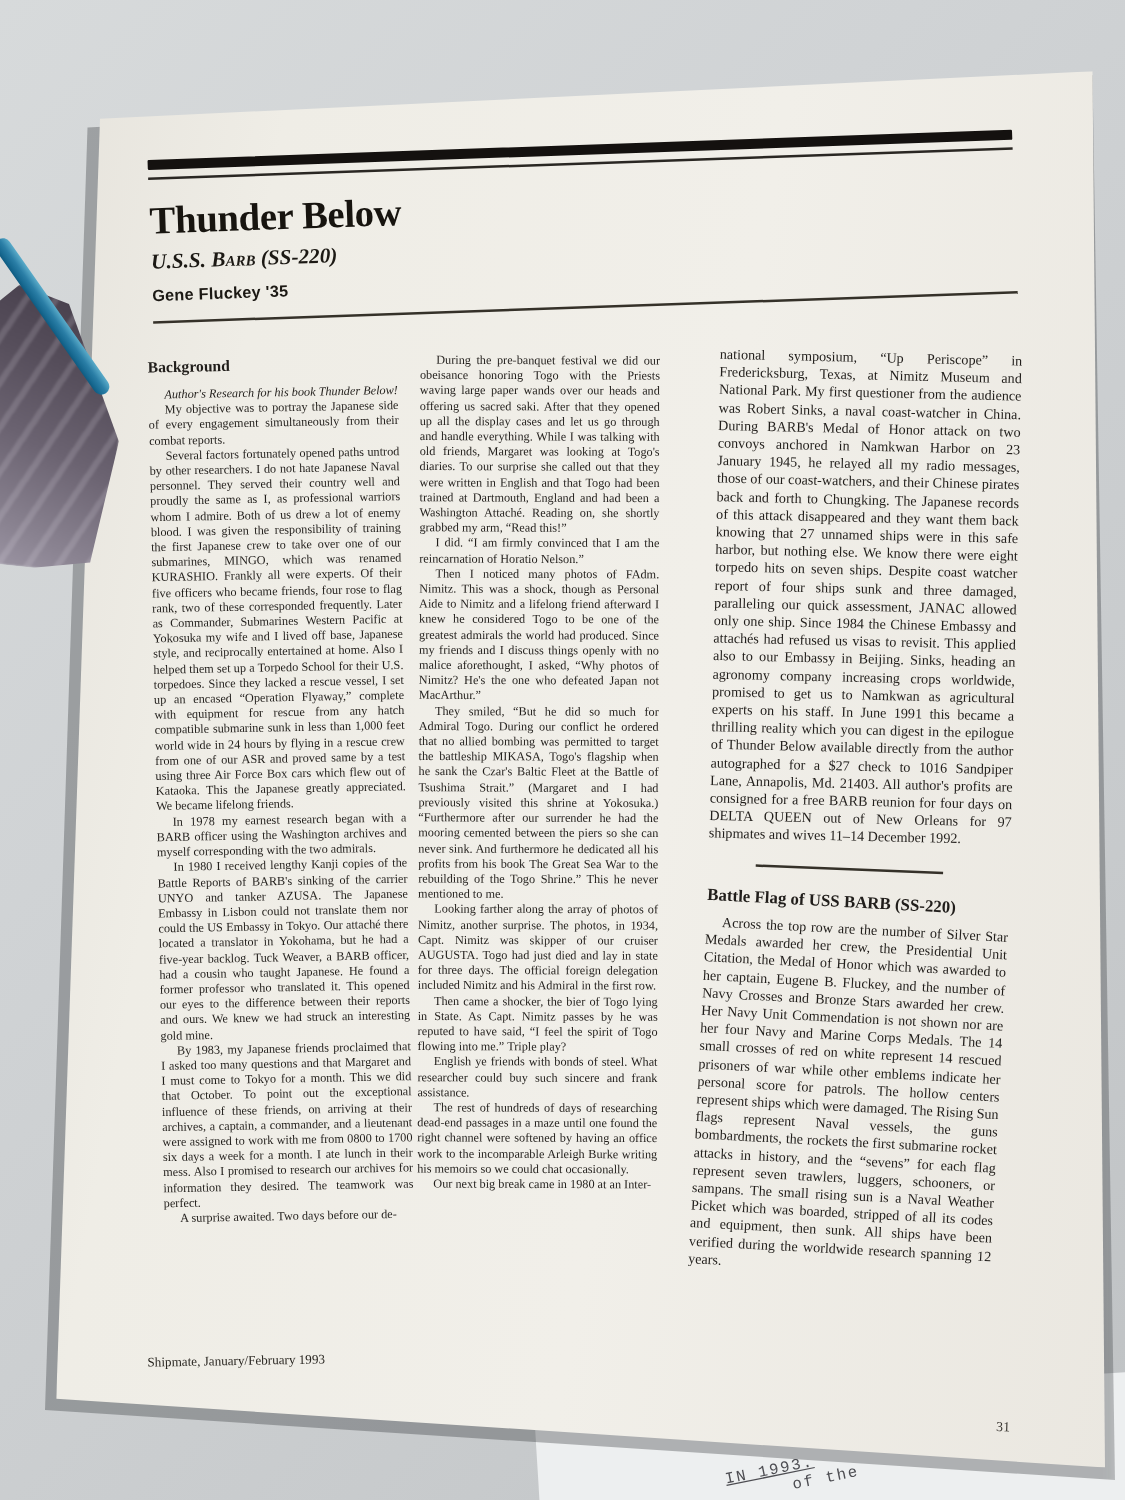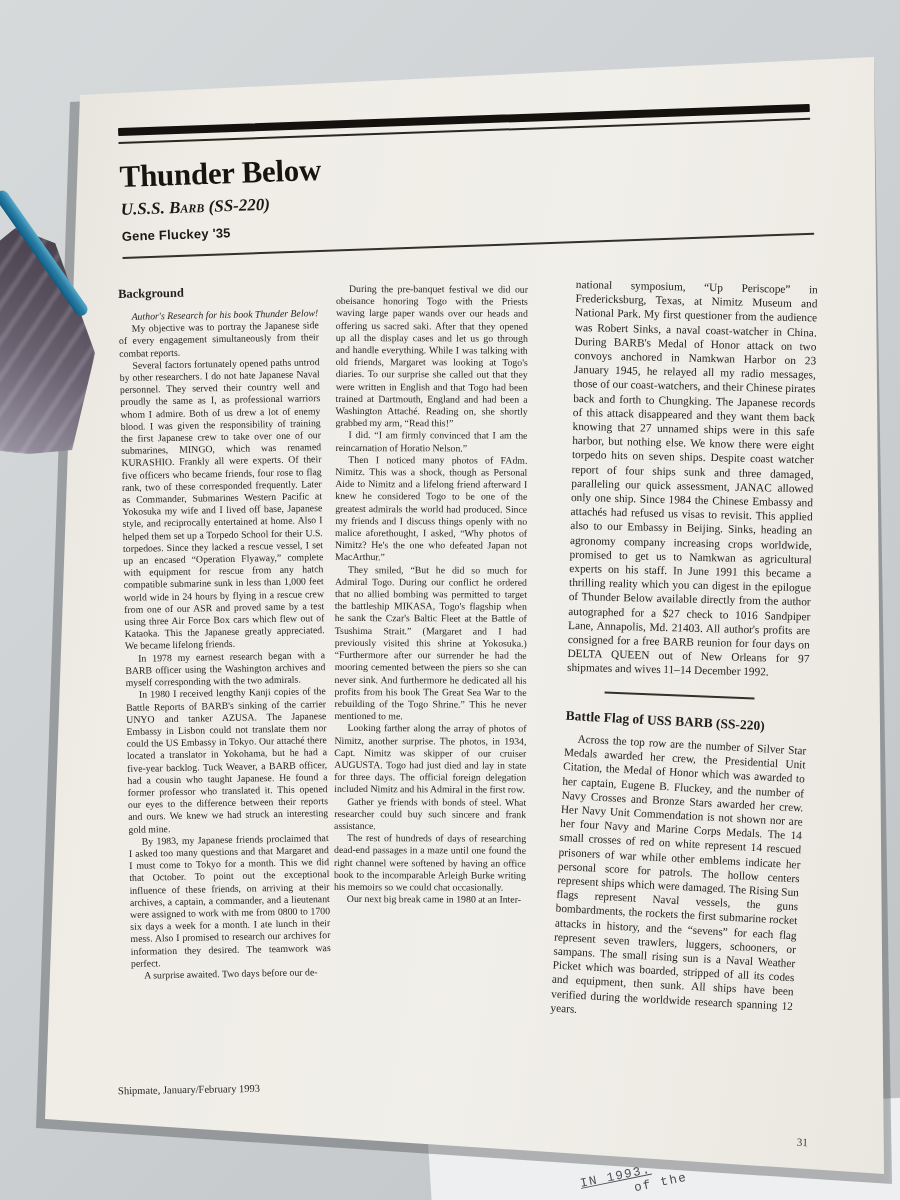--- a/index.html
+++ b/index.html
@@ -94,22 +94,23 @@
     <p>By 1983, my Japanese friends proclaimed that I asked too many questions and that Margaret and I must come to Tokyo for a month. This we did that October. To point out the exceptional influence of these friends, on arriving at their archives, a captain, a commander, and a lieutenant were assigned to work with me from 0800 to 1700 six days a week for a month. I ate lunch in their mess. Also I promised to research our archives for information they desired. The teamwork was perfect.</p>
     <p>A surprise awaited. Two days before our de-</p>
   </div>
 
   <div class="col col2">
     <p>During the pre-banquet festival we did our obeisance honoring Togo with the Priests waving large paper wands over our heads and offering us sacred saki. After that they opened up all the display cases and let us go through and handle everything. While I was talking with old friends, Margaret was looking at Togo's diaries. To our surprise she called out that they were written in English and that Togo had been trained at Dartmouth, England and had been a Washington Attaché. Reading on, she shortly grabbed my arm, “Read this!”</p>
     <p>I did. “I am firmly convinced that I am the reincarnation of Horatio Nelson.”</p>
     <p>Then I noticed many photos of FAdm. Nimitz. This was a shock, though as Personal Aide to Nimitz and a lifelong friend afterward I knew he considered Togo to be one of the greatest admirals the world had produced. Since my friends and I discuss things openly with no malice aforethought, I asked, “Why photos of Nimitz? He's the one who defeated Japan not MacArthur.”</p>
     <p>They smiled, “But he did so much for Admiral Togo. During our conflict he ordered that no allied bombing was permitted to target the battleship MIKASA, Togo's flagship when he sank the Czar's Baltic Fleet at the Battle of Tsushima Strait.” (Margaret and I had previously visited this shrine at Yokosuka.) “Furthermore after our surrender he had the mooring cemented between the piers so she can never sink. And furthermore he dedicated all his profits from his book The Great Sea War to the rebuilding of the Togo Shrine.” This he never mentioned to me.</p>
     <p>Looking farther along the array of photos of Nimitz, another surprise. The photos, in 1934, Capt. Nimitz was skipper of our cruiser AUGUSTA. Togo had just died and lay in state for three days. The official foreign delegation included Nimitz and his Admiral in the first row.</p>
-    <p>Gather ye friends with bonds of steel. What researcher could buy such sincere and frank assistance.</p>
-    <p>The rest of hundreds of days of researching dead-end passages in a maze until one found the right channel were softened by having an office book to the incomparable Arleigh Burke writing his memoirs so we could chat occasionally.</p>
+    <p>Then came a shocker, the bier of Togo lying in State. As Capt. Nimitz passes by he was reputed to have said, “I feel the spirit of Togo flowing into me.” Triple play?</p>
+    <p>English ye friends with bonds of steel. What researcher could buy such sincere and frank assistance.</p>
+    <p>The rest of hundreds of days of researching dead-end passages in a maze until one found the right channel were softened by having an office work to the incomparable Arleigh Burke writing his memoirs so we could chat occasionally.</p>
     <p>Our next big break came in 1980 at an Inter-</p>
   </div>
 
   <div class="col col3">
     <p class="noindent">national symposium, “Up Periscope” in Fredericksburg, Texas, at Nimitz Museum and National Park. My first questioner from the audience was Robert Sinks, a naval coast-watcher in China. During BARB's Medal of Honor attack on two convoys anchored in Namkwan Harbor on 23 January 1945, he relayed all my radio messages, those of our coast-watchers, and their Chinese pirates back and forth to Chungking. The Japanese records of this attack disappeared and they want them back knowing that 27 unnamed ships were in this safe harbor, but nothing else. We know there were eight torpedo hits on seven ships. Despite coast watcher report of four ships sunk and three damaged, paralleling our quick assessment, JANAC allowed only one ship. Since 1984 the Chinese Embassy and attachés had refused us visas to revisit. This applied also to our Embassy in Beijing. Sinks, heading an agronomy company increasing crops worldwide, promised to get us to Namkwan as agricultural experts on his staff. In June 1991 this became a thrilling reality which you can digest in the epilogue of Thunder Below available directly from the author autographed for a $27 check to 1016 Sandpiper Lane, Annapolis, Md. 21403. All author's profits are consigned for a free BARB reunion for four days on DELTA QUEEN out of New Orleans for 97 shipmates and wives 11–14 December 1992.</p>
     <div class="bf-divider"></div>
     <div class="battle-flag">
       <h2 class="bf-head">Battle Flag of USS BARB (SS-220)</h2>
       <p>Across the top row are the number of Silver Star Medals awarded her crew, the Presidential Unit Citation, the Medal of Honor which was awarded to her captain, Eugene B. Fluckey, and the number of Navy Crosses and Bronze Stars awarded her crew. Her Navy Unit Commendation is not shown nor are her four Navy and Marine Corps Medals. The 14 small crosses of red on white represent 14 rescued prisoners of war while other emblems indicate her personal score for patrols. The hollow centers represent ships which were damaged. The Rising Sun flags represent Naval vessels, the guns bombardments, the rockets the first submarine rocket attacks in history, and the “sevens” for each flag represent seven trawlers, luggers, schooners, or sampans. The small rising sun is a Naval Weather Picket which was boarded, stripped of all its codes and equipment, then sunk. All ships have been verified during the worldwide research spanning 12 years.</p>
     </div>

